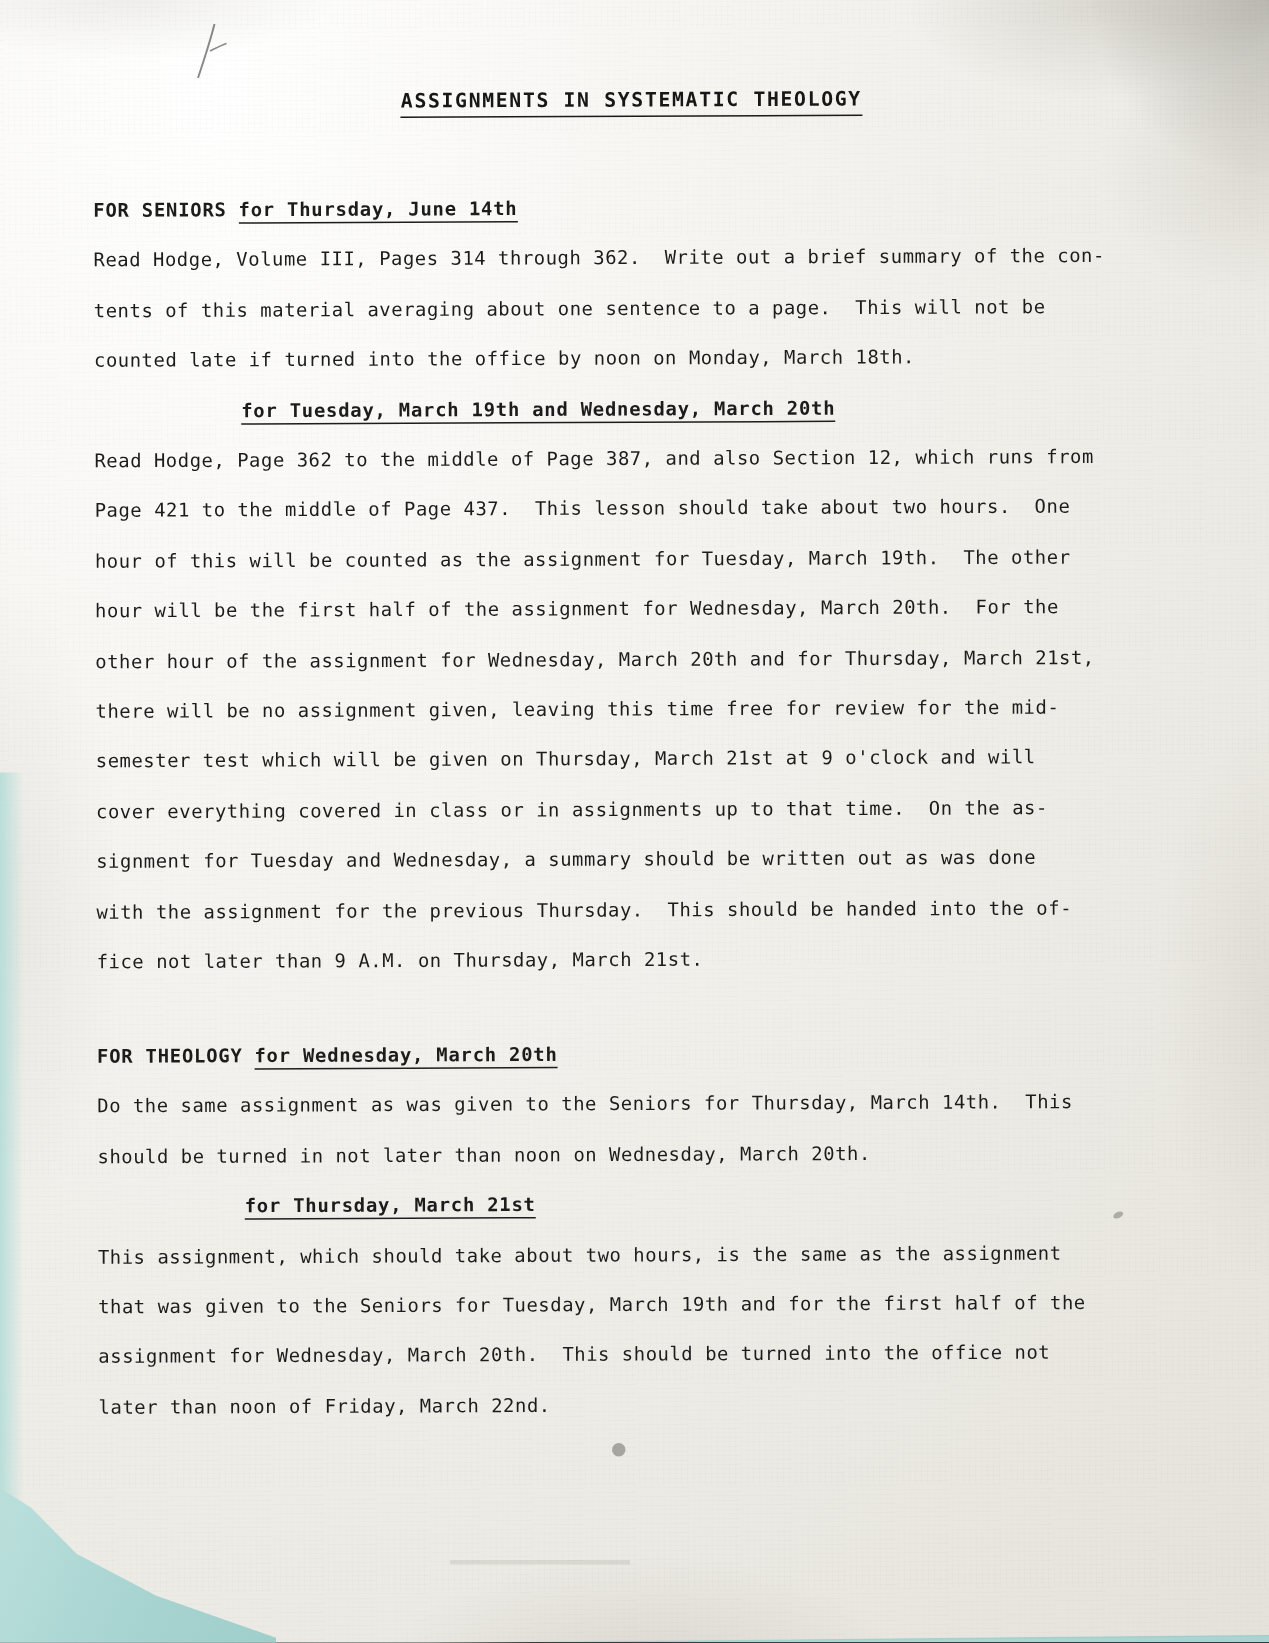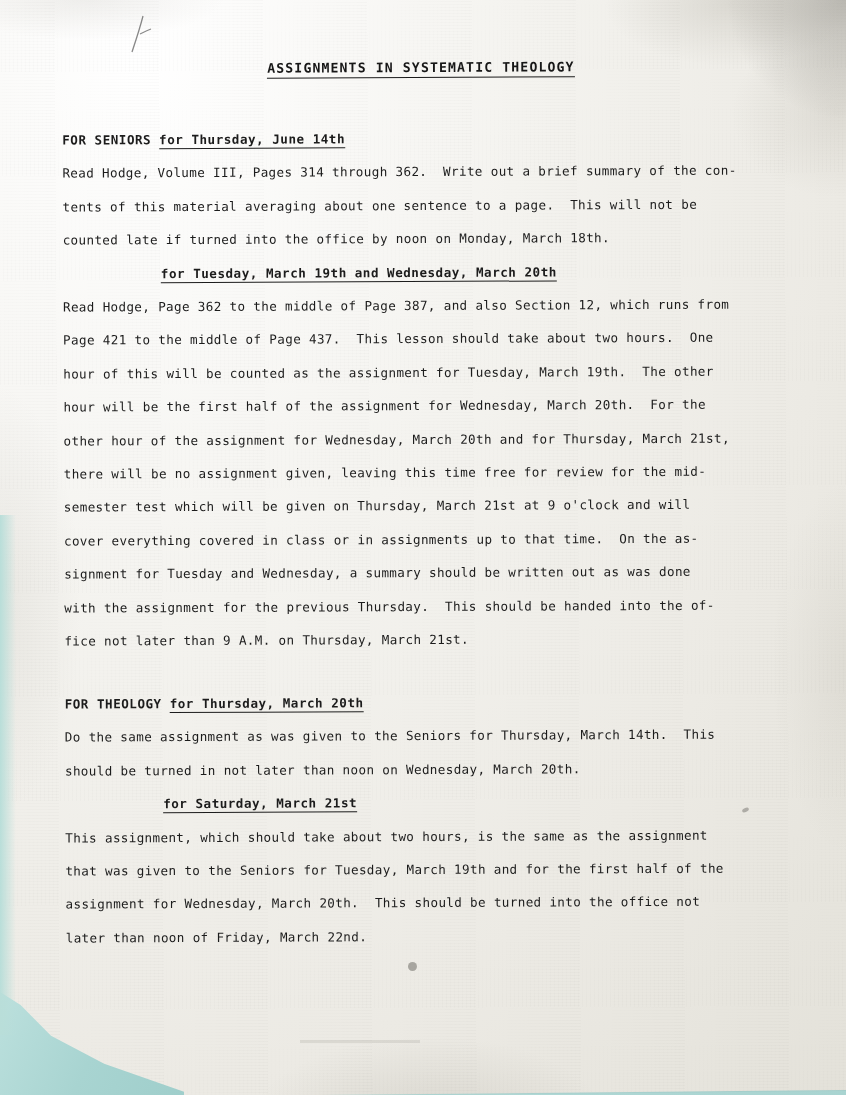--- a/index.html
+++ b/index.html
@@ -215,26 +215,26 @@
     <div class="line">there will be no assignment given, leaving this time free for review for the mid-</div>
     <div class="line">semester test which will be given on Thursday, March 21st at 9 o'clock and will</div>
     <div class="line">cover everything covered in class or in assignments up to that time.  On the as-</div>
     <div class="line">signment for Tuesday and Wednesday, a summary should be written out as was done</div>
     <div class="line">with the assignment for the previous Thursday.  This should be handed into the of-</div>
     <div class="line">fice not later than 9 A.M. on Thursday, March 21st.</div>
   </div>
 
   <div class="body-block sect-middlers">
 
-    <div class="line"><span class="hdr-plain">FOR THEOLOGY</span> <span class="hdr-ul">for Thursday, March 20th</span></div>
+    <div class="line"><span class="hdr-plain">FOR THEOLOGY</span> <span class="hdr-ul">for Wednesday, March 20th</span></div>
 
     <div class="line">Do the same assignment as was given to the Seniors for Thursday, March 14th.  This</div>
     <div class="line">should be turned in not later than noon on Wednesday, March 20th.</div>
 
-    <div class="line indent"><span class="hdr-ul">for Saturday, March 21st</span></div>
+    <div class="line indent"><span class="hdr-ul">for Thursday, March 21st</span></div>
 
     <div class="line">This assignment, which should take about two hours, is the same as the assignment</div>
     <div class="line">that was given to the Seniors for Tuesday, March 19th and for the first half of the</div>
     <div class="line">assignment for Wednesday, March 20th.  This should be turned into the office not</div>
     <div class="line">later than noon of Friday, March 22nd.</div>
   </div>
 
 </div>
 
 <div class="smudge-a"></div>

